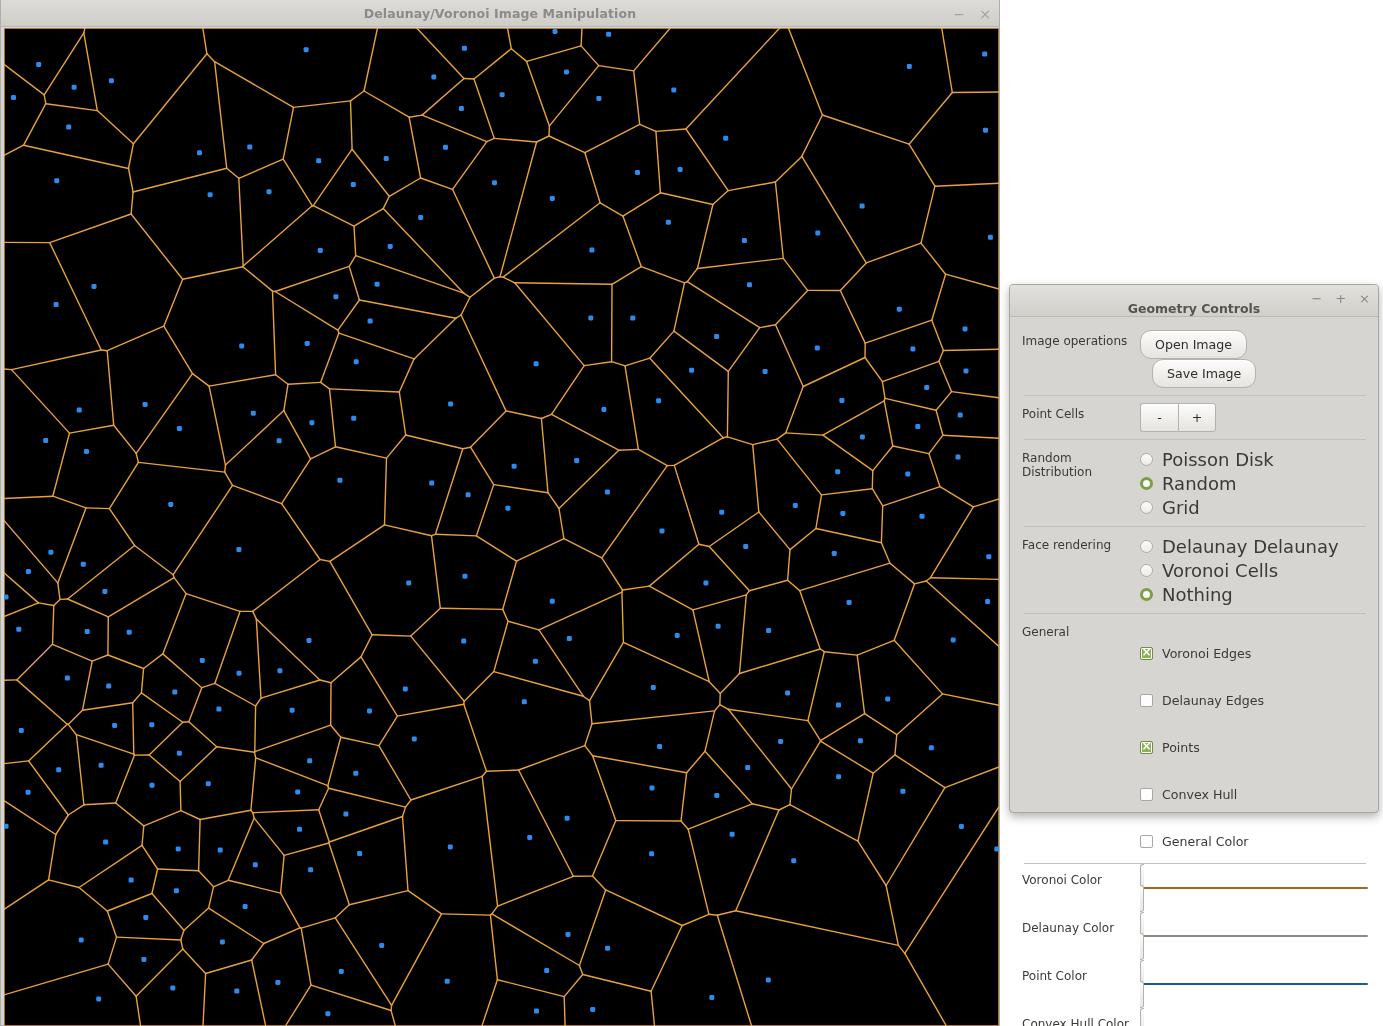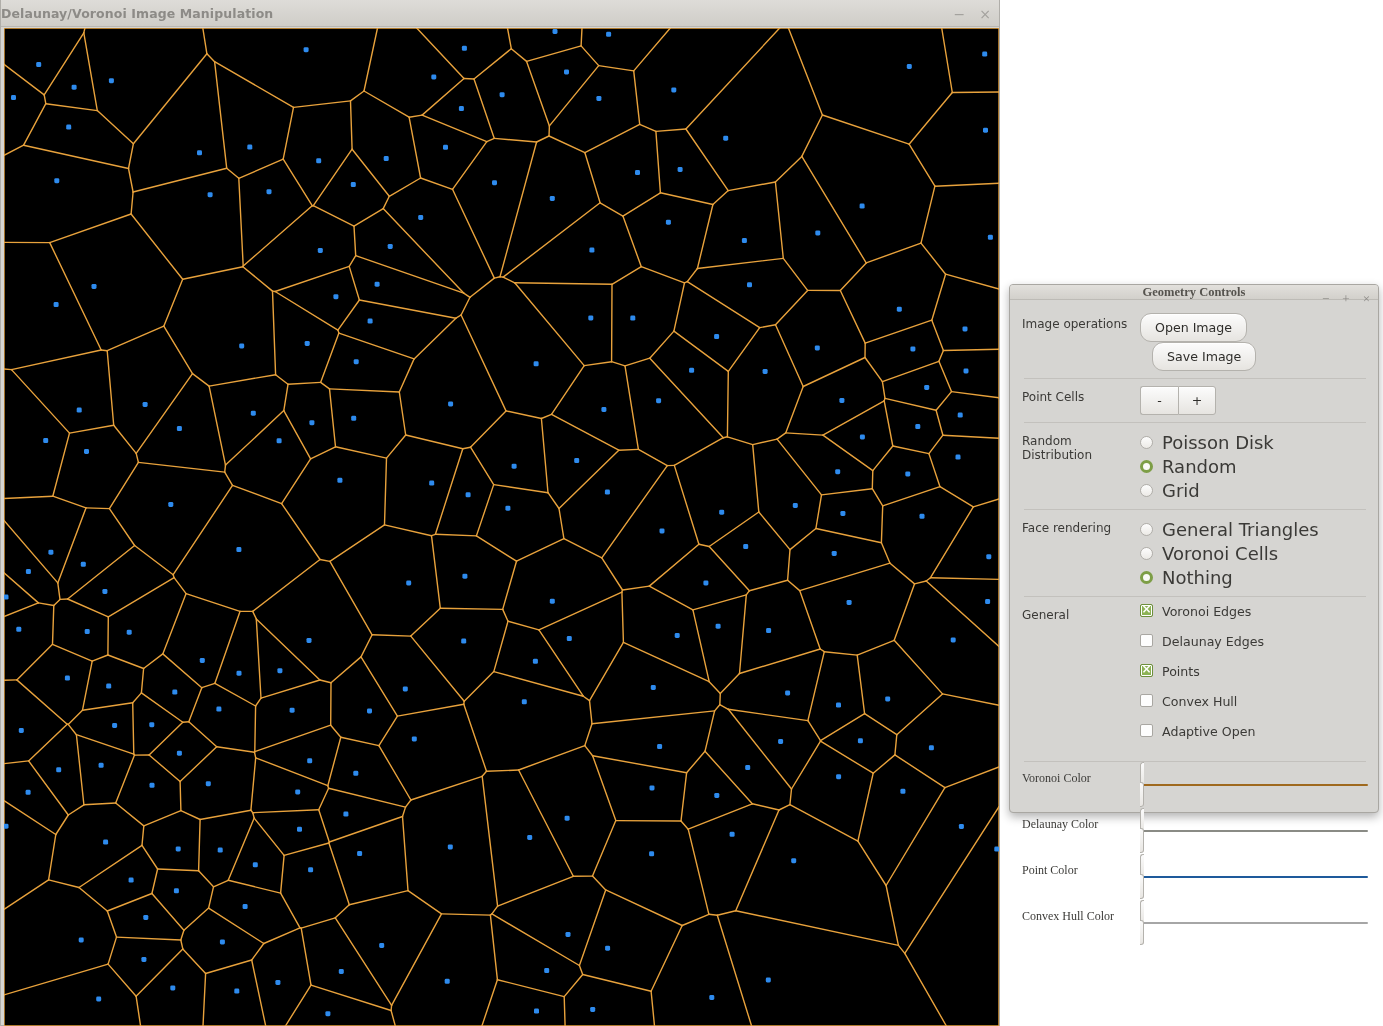--- a/index.html
+++ b/index.html
@@ -5,36 +5,36 @@
   html,body{margin:0;padding:0;background:#ffffff;}
   body{width:1383px;height:1026px;position:relative;overflow:hidden;
        font-family:"DejaVu Sans","Liberation Sans",sans-serif;}
 
   
   #main-window{position:absolute;left:0;top:0;width:1000px;height:1026px;
       background:#d6d5d2;border:1px solid #b0aea9;border-top:none;box-sizing:border-box;}
   #main-titlebar{height:27px;width:100%;box-sizing:border-box;
       background:linear-gradient(#dedcd8,#cfcdc8);
       border-bottom:1px solid #b9b7b2;
-      display:flex;align-items:center;justify-content:flex-start;position:relative;}
+      display:flex;align-items:center;justify-content:center;position:relative;}
   #main-title{font-size:12.5px;color:#8d8b87;letter-spacing:.1px;font-weight:bold;}
   .win-btns{position:absolute;right:8px;top:0;height:27px;display:flex;align-items:center;gap:14px;}
   .win-btn{color:#a3a19d;font-size:14px;line-height:1;cursor:pointer;user-select:none;}
   #canvas-wrap{position:absolute;left:3px;top:28px;width:995px;height:998px;
       background:#000;overflow:hidden;}
   #voronoi-svg{display:block;}
 
   
   #dialog{position:absolute;left:1009px;top:284px;width:370px;height:529px;
      background:#d6d5d2;border:1px solid #a9a7a2;border-radius:4px;box-sizing:border-box;
      box-shadow:0 4px 10px rgba(0,0,0,.30);}
-  #dlg-titlebar{height:15px;box-sizing:border-box;
+  #dlg-titlebar{height:32px;box-sizing:border-box;
      background:linear-gradient(#e2e0dc,#d2d0cb);
      border-bottom:1px solid #bdbbb6;border-radius:3px 3px 0 0;
-     display:flex;align-items:flex-start;justify-content:center;position:relative;font-family:Liberation Serif, serif;}
+     display:flex;align-items:flex-end;justify-content:center;position:relative;}
   #dlg-title{font-size:12.5px;font-weight:bold;color:#56544f;}
   .dlg-btns{position:absolute;right:8px;top:0;height:26px;display:flex;align-items:center;gap:13px;}
   .dlg-btn{color:#8a8884;font-size:13px;line-height:1;cursor:pointer;user-select:none;}
 
   #dlg-body{padding:6px 10px 10px 12px;}
   .row{display:flex;align-items:flex-start;padding:7px 0;}
   .rlabel{width:118px;flex:none;font-size:12px;color:#3b3a37;padding-top:4px;}
   .rctl{flex:1;}
   .sep{height:1px;background:#c3c1bd;margin:0 2px 0 2px;}
 
@@ -52,37 +52,37 @@
 
   
   .opt{display:flex;align-items:center;height:24px;cursor:pointer;}
   .radio{width:13px;height:13px;border-radius:50%;box-sizing:border-box;
      background:linear-gradient(#fdfdfd,#eceae6);border:1px solid #b0aea9;flex:none;}
   .radio.on{background:#fafaf7;border:3px solid #7d9e46;}
   .opt-label{font-size:18px;color:#3b3a37;margin-left:9px;}
 
   
   .cbgrid{display:flex;flex-wrap:wrap;}
-  .cbcell{width:120px;display:flex;align-items:flex-start;height:30px;cursor:pointer;}
+  .cbcell{width:120px;display:flex;align-items:center;height:30px;cursor:pointer;margin-top:17px;}
   .cbcell.wide{width:160px;}
   .cbox{width:13px;height:13px;box-sizing:border-box;border-radius:2px;flex:none;
      background:#fdfdfd;border:1px solid #a9a7a2;position:relative;}
   .cbox.on{background:#8cb254;border:1px solid #6e8f3d;
      box-shadow:0 0 0 1px #fff inset;}
   .cbox.on::after{content:"\00D7";position:absolute;left:0;right:0;top:-3px;
      text-align:center;font-size:12px;color:#fff;font-weight:bold;line-height:15px;}
   .cb-label{font-size:12.6px;color:#3b3a37;margin-left:9px;}
 
   
   .swatch{width:42px;height:24px;box-sizing:border-box;padding:3px;
      background:linear-gradient(#fbfbfb,#e8e6e2);
      border:1px solid #b4b2ad;border-radius:3px;cursor:pointer;}
   .swatch i{display:block;width:100%;height:100%;border-radius:2px;
      border:1px solid rgba(0,0,0,.35);box-sizing:border-box;}
-  .crow{padding:4px 0;font-family:Liberation Serif, serif;}
+  .crow{padding:4px 0;}
   .crow .rlabel{padding-top:5px;}
 </style>
 </head>
 <body>
 
 <div id="main-window">
   <div id="main-titlebar">
     <div id="main-title">Delaunay/Voronoi Image Manipulation</div>
     <div class="win-btns">
       <span class="win-btn">−</span>
@@ -933,21 +933,21 @@
         </div>
       </div>
     </div>
     <div class="sep"></div>
 
     <div class="row">
       <div class="rlabel">Face rendering</div>
       <div class="rctl">
         <div class="opt">
           <span class="radio"></span>
-          <span class="opt-label">General Triangles</span>
+          <span class="opt-label">Delaunay Delaunay</span>
         </div>
         <div class="opt">
           <span class="radio"></span>
           <span class="opt-label">Voronoi Cells</span>
         </div>
         <div class="opt">
           <span class="radio on"></span>
           <span class="opt-label">Nothing</span>
         </div>
       </div>
@@ -968,21 +968,21 @@
         <div class="cbcell">
           <span class="cbox on"></span>
           <span class="cb-label">Points</span>
         </div>
         <div class="cbcell wide">
           <span class="cbox"></span>
           <span class="cb-label">Convex Hull</span>
         </div>
         <div class="cbcell wide">
           <span class="cbox"></span>
-          <span class="cb-label">Adaptive Open</span>
+          <span class="cb-label">General Color</span>
         </div>
       </div>
     </div>
     <div class="sep"></div>
 
     <div class="row crow">
       <div class="rlabel">Voronoi Color</div>
       <div class="rctl">
         <span class="swatch"><i style="background: rgb(245, 161, 46);"></i></span>
       </div>

